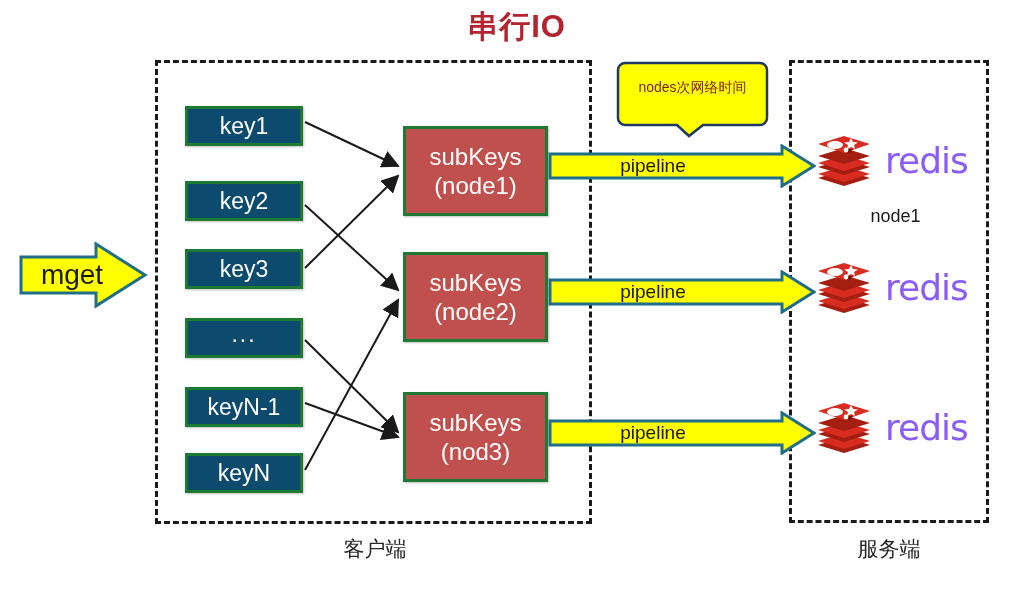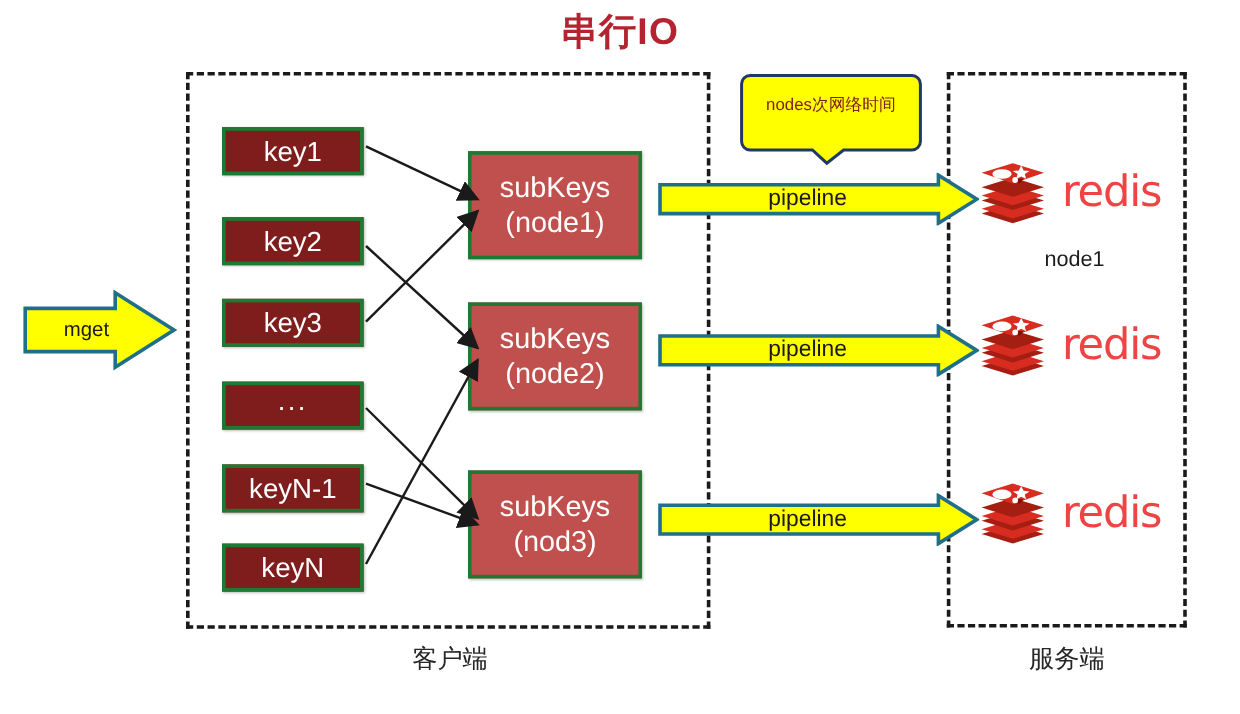--- a/index.html
+++ b/index.html
@@ -47,21 +47,21 @@
     font-size: 21px;
     color: #262626;
     font-family: "Liberation Sans", "DejaVu Sans", sans-serif;
   }
   #client-caption { left: 255px; top: 535px; width: 240px; }
   #server-caption { left: 789px; top: 535px; width: 200px; }
 
   
   .key-box {
     position: absolute;
-    background: #7f1d1d;
+    background: #0c4a6e;
     border: 3px solid #1e7a33;
     box-sizing: border-box;
     color: #ffffff;
     font-size: 23px;
     display: flex;
     align-items: center;
     justify-content: center;
     left: 185px;
     width: 118px;
     height: 40px;
@@ -75,21 +75,21 @@
     background: #c0504d;
     border: 3px solid #1e7a33;
     box-sizing: border-box;
     color: #ffffff;
     font-size: 24px;
     line-height: 29px;
     display: flex;
     flex-direction: column;
     align-items: center;
     justify-content: center;
-    left: 390px;
+    left: 403px;
     width: 145px;
     height: 90px;
     box-shadow: 1px 1px 2px rgba(0,0,0,0.25);
   }
 
   
   #mget-arrow {
     position: absolute;
     left: 18px;
     top: 240px;
@@ -98,34 +98,34 @@
   }
   #mget-label {
     position: absolute;
     left: 18px;
     top: 256px;
     width: 108px;
     height: 38px;
     display: flex;
     align-items: center;
     justify-content: center;
-    font-size: 17px;
+    font-size: 28px;
     color: #1a1a1a;
   }
 
   
   .pipeline-arrow {
     position: absolute;
     left: 548px;
     width: 268px;
     height: 44px;
   }
   .pipeline-label {
     position: absolute;
-    left: 548px;
+    left: 528px;
     width: 250px;
     height: 44px;
     display: flex;
     align-items: center;
     justify-content: center;
     font-size: 19px;
     color: #1a1a1a;
   }
 
   
@@ -153,21 +153,21 @@
     width: 165px;
     height: 96px;
   }
   .redis-row {
     display: flex;
     align-items: center;
     height: 62px;
   }
   .redis-word {
     font-size: 36px;
-    color: #ef4444;
+    color: #8b5cf6;
     font-family: "DejaVu Sans", sans-serif;
     letter-spacing: -1px;
     margin-left: 10px;
     line-height: 36px;
   }
   .node-caption {
     text-align: center;
     font-size: 18px;
     color: #1a1a1a;
     margin-top: 14px;

